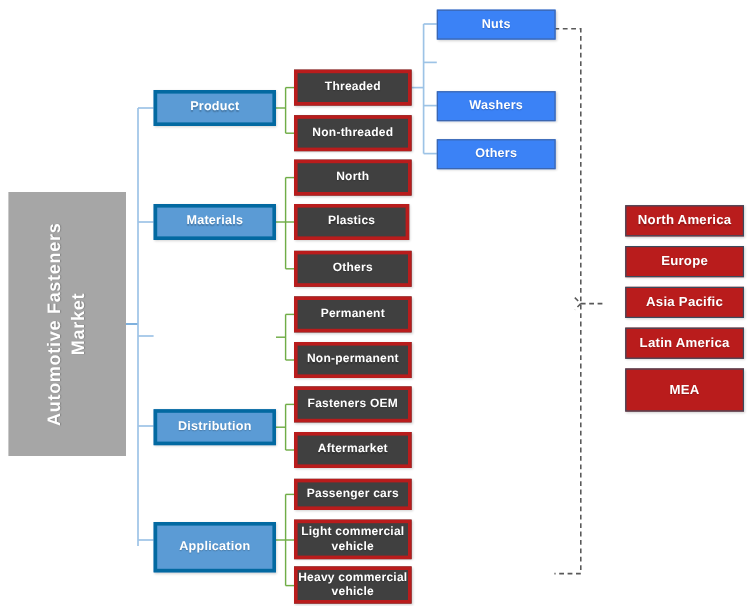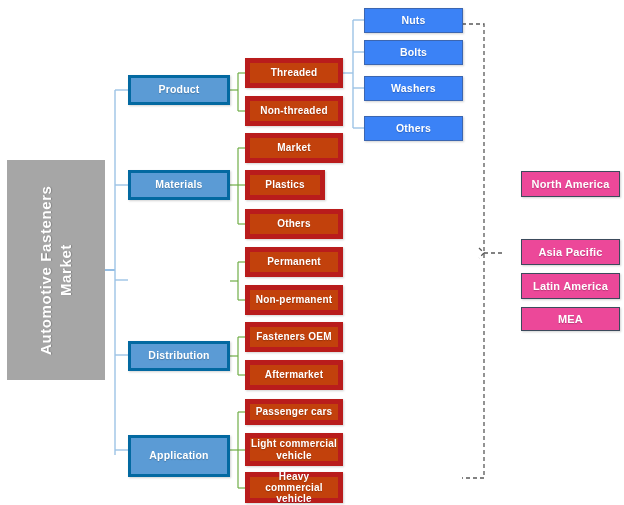--- a/index.html
+++ b/index.html
@@ -37,33 +37,33 @@
     line-height: 1.35;
     box-shadow: 0 0 0 0 transparent;
   }
   .cat-box {
     background: #5b9bd5;
     font-size: 10.5px;
     border: 3px solid #0369a1;
     box-shadow: 1px 1px 2px rgba(0,0,0,0.18);
   }
   .sub-box {
-    background: #c2410c;
+    background: #404040;
     font-size: 10px;
-    border: 5px solid #b91c1c;
+    border: 3px solid #b91c1c;
     box-shadow: 1px 1px 2px rgba(0,0,0,0.18);
   }
   .leaf-box {
     background: #3b82f6;
     font-size: 10.5px;
     border: 1px solid #3c66b0;
     box-shadow: 1px 1px 2px rgba(0,0,0,0.18);
   }
   .region-box {
-    background: #ec4899;
+    background: #b91c1c;
     font-size: 11px;
     border: 1px solid #3c4a5c;
     box-shadow: 1px 1px 2px rgba(0,0,0,0.18);
   }
   svg.wires {
     position: absolute;
     left: 0;
     top: 0;
     width: 624px;
     height: 505px;
@@ -139,50 +139,50 @@
 
 
   <div class="box cat-box" style="left:128px; top:341px; width:102px; height:30px;">Distribution</div>
 
   <div class="box cat-box" style="left:128px; top:435px; width:102px; height:42px;">Application</div>
 
   <div class="box sub-box" style="left:245px; top:58px; width:98px; height:30px;">Threaded</div>
 
   <div class="box sub-box" style="left:245px; top:96px; width:98px; height:30px;">Non-threaded</div>
 
-  <div class="box sub-box" style="left:245px; top:133px; width:98px; height:30px;">Market</div>
+  <div class="box sub-box" style="left:245px; top:133px; width:98px; height:30px;">North</div>
 
-  <div class="box sub-box" style="left:245px; top:170px; width:80px; height:30px;">Plastics</div>
+  <div class="box sub-box" style="left:245px; top:170px; width:96px; height:30px;">Plastics</div>
 
   <div class="box sub-box" style="left:245px; top:209px; width:98px; height:30px;">Others</div>
 
   <div class="box sub-box" style="left:245px; top:247px; width:98px; height:30px;">Permanent</div>
 
   <div class="box sub-box" style="left:245px; top:285px; width:98px; height:30px;">Non-permanent</div>
 
   <div class="box sub-box" style="left:245px; top:322px; width:98px; height:30px;">Fasteners  OEM</div>
 
   <div class="box sub-box" style="left:245px; top:360px; width:98px; height:30px;">Aftermarket</div>
 
   <div class="box sub-box" style="left:245px; top:399px; width:98px; height:26px;">Passenger cars</div>
 
   <div class="box sub-box" style="left:245px; top:433px; width:98px; height:33px;">Light commercial vehicle</div>
 
   <div class="box sub-box" style="left:245px; top:472px; width:98px; height:31px;">Heavy commercial vehicle</div>
 
   <div class="box leaf-box" style="left:364px; top:8px; width:99px; height:25px;">Nuts</div>
 
-  <div class="box leaf-box" style="left:364px; top:40px; width:99px; height:25px;">Bolts</div>
 
   <div class="box leaf-box" style="left:364px; top:76px; width:99px; height:25px;">Washers</div>
 
   <div class="box leaf-box" style="left:364px; top:116px; width:99px; height:25px;">Others</div>
 
   <div class="box region-box" style="left:521px; top:171px; width:99px; height:26px;">North America</div>
 
+  <div class="box region-box" style="left:521px; top:205px; width:99px; height:26px;">Europe</div>
 
   <div class="box region-box" style="left:521px; top:239px; width:99px; height:26px;">Asia Pacific</div>
 
   <div class="box region-box" style="left:521px; top:273px; width:99px; height:26px;">Latin America</div>
 
-  <div class="box region-box" style="left:521px; top:307px; width:99px; height:24px;">MEA</div>
+  <div class="box region-box" style="left:521px; top:307px; width:99px; height:36px;">MEA</div>
 
 </div>
 
 </body></html>

